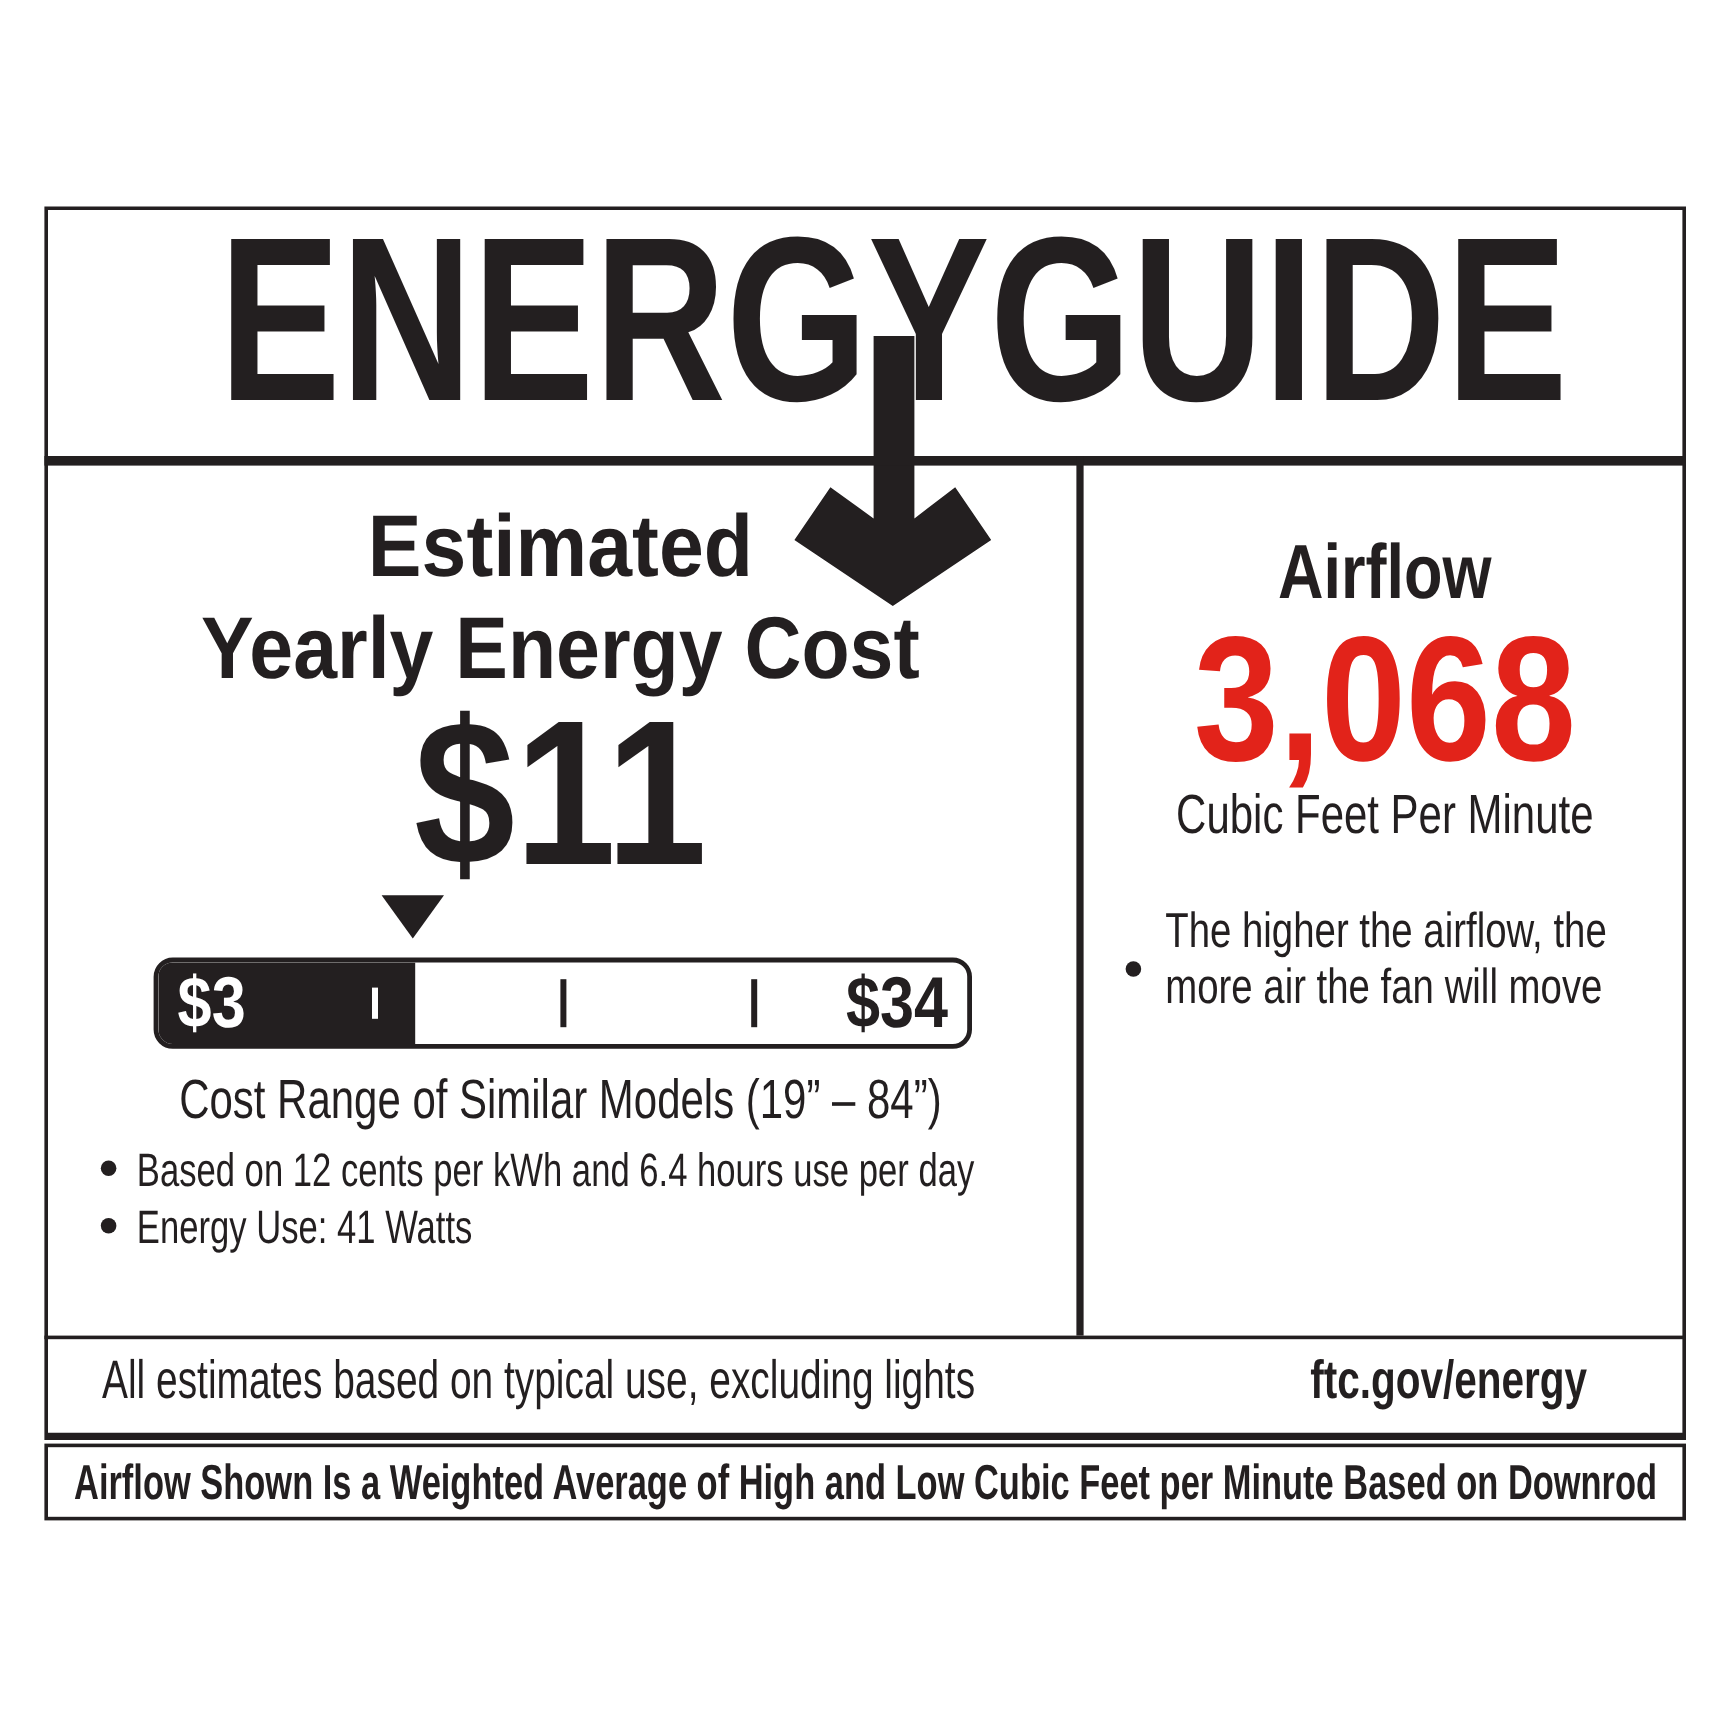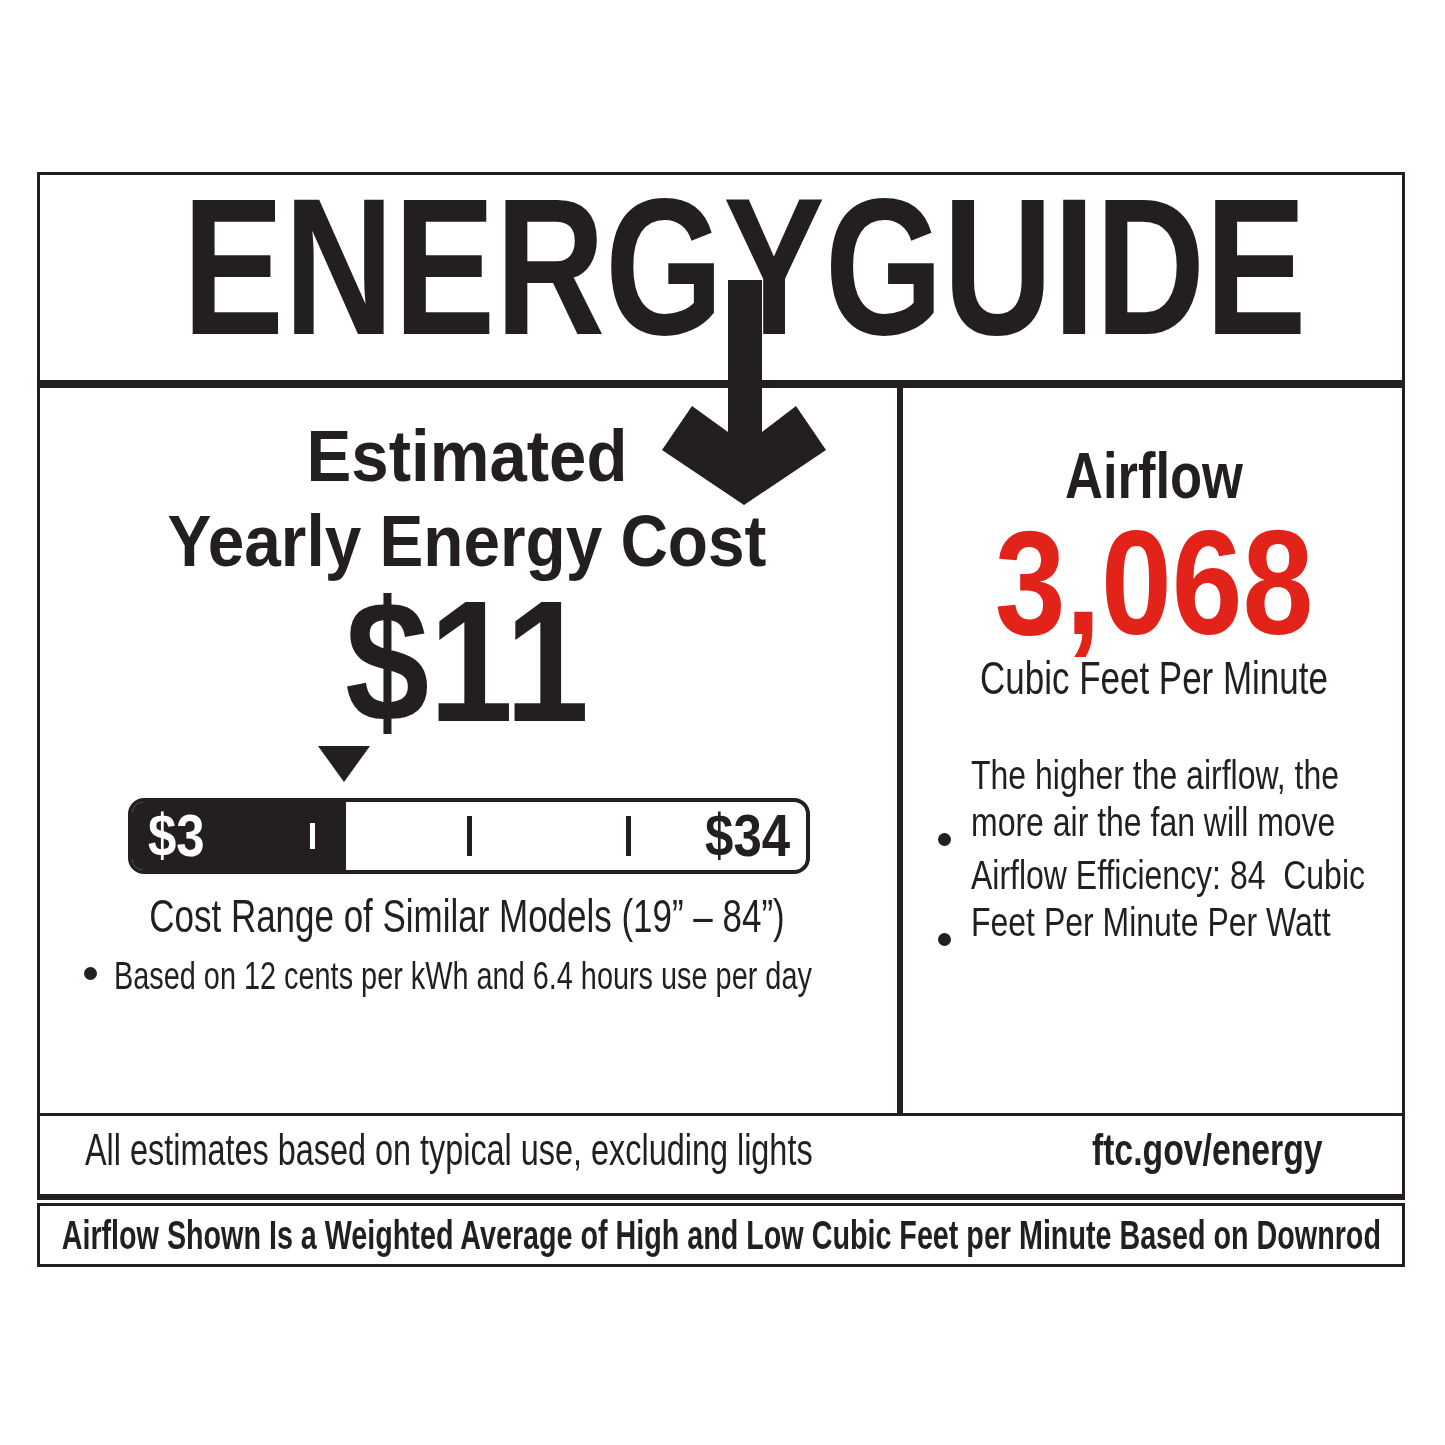--- a/index.html
+++ b/index.html
@@ -57,21 +57,21 @@
   .bold{font-weight:bold;}
 
   
   .airflow-h{left:903px;top:444px;width:502px;text-align:center;font-size:64px;line-height:64px;
     font-weight:bold;white-space:nowrap;transform:scaleX(0.82);}
   .airflow-v{left:903px;top:509px;width:502px;text-align:center;font-size:148px;line-height:148px;
     font-weight:bold;white-space:nowrap;color:#e2231a;transform:scaleX(0.86);}
   .airflow-u{left:903px;top:655px;width:502px;text-align:center;font-size:46px;line-height:46px;
     white-space:nowrap;transform:scaleX(0.76);}
   .r-bullets{left:938px;top:752px;width:480px;}
-  .r-bullet{display:flex;align-items:flex-end;margin-bottom:6px;}
+  .r-bullet{display:flex;align-items:center;margin-bottom:6px;}
   .r-dot{margin-top:16px;margin-right:20px;}
   .r-line{font-size:41px;line-height:47px;white-space:pre;transform:scaleX(0.78);transform-origin:left top;}
 
   
   .footer-left{left:85px;top:1127px;font-size:45px;line-height:45px;white-space:nowrap;
     transform:scaleX(0.72);transform-origin:left center;}
   .footer-right{right:122px;top:1127px;font-size:45px;line-height:45px;font-weight:bold;
     white-space:nowrap;transform:scaleX(0.75);transform-origin:right center;}
 
   
@@ -107,41 +107,38 @@
   <div class="bar-max">$34</div>
 </div>
 
 <div class="abs bar-caption">Cost Range of Similar Models (19” – 84”)</div>
 
 <div class="abs l-bullets">
   <div class="bullet-row">
     <div class="dot"></div>
     <div class="l-text">Based on 12 cents per kWh and 6.4 hours use per day</div>
   </div>
+  <div class="bullet-row">
+    <div class="dot"></div>
+    <div class="l-text">Energy Use: 41 Watts</div>
+  </div>
 </div>
 
 <div class="abs airflow-h">Airflow</div>
 <div class="abs airflow-v">3,068</div>
 <div class="abs airflow-u">Cubic Feet Per Minute</div>
 
 <div class="abs r-bullets">
   <div class="r-bullet">
     <div class="dot r-dot"></div>
     <div>
       <div class="r-line">The higher the airflow, the</div>
       <div class="r-line">more air the fan will move</div>
     </div>
   </div>
-  <div class="r-bullet">
-    <div class="dot r-dot"></div>
-    <div>
-      <div class="r-line">Airflow Efficiency: 84  Cubic</div>
-      <div class="r-line">Feet Per Minute Per Watt</div>
-    </div>
-  </div>
 </div>
 
 <div class="abs footer-left">All estimates based on typical use, excluding lights</div>
 <div class="abs footer-right">ftc.gov/energy</div>
 
 <div class="abs bottom-strip">
   <div class="strip-text">Airflow Shown Is a Weighted Average of High and Low Cubic Feet per Minute Based on Downrod</div>
 </div>
 
 </body></html>

